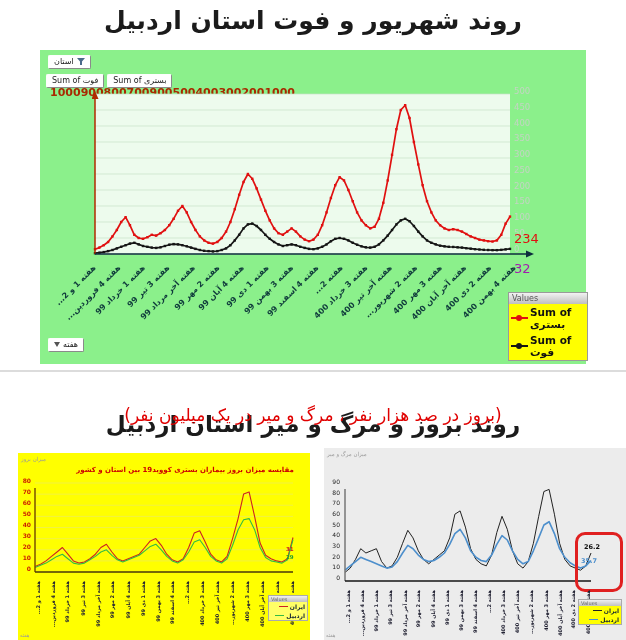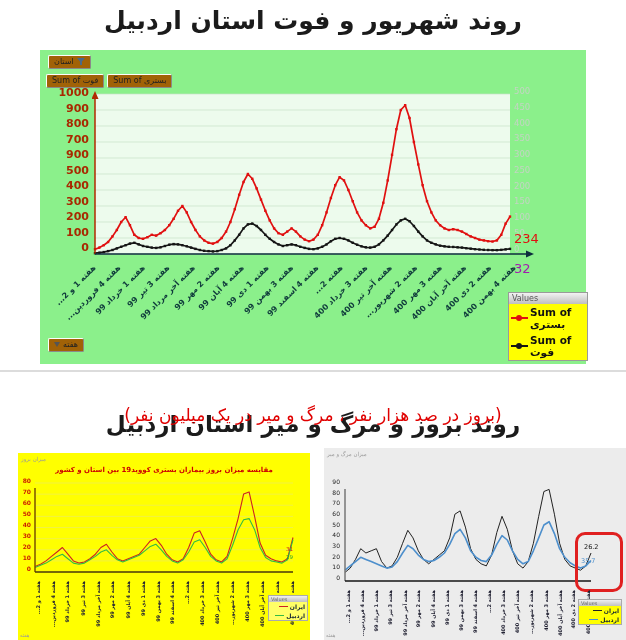--- a/index.html
+++ b/index.html
@@ -2,28 +2,28 @@
 <html lang="fa"><head>
 <meta charset="utf-8">
 <style>
   html,body{margin:0;padding:0;}
   body{width:626px;height:640px;position:relative;overflow:hidden;background:#ffffff;
        font-family:"DejaVu Sans","Liberation Sans",sans-serif;}
   .ttl1{position:absolute;top:6px;left:0;width:626px;text-align:center;font-size:25px;
         font-weight:bold;color:#1b1b1b;direction:rtl;}
   
   .gpanel{position:absolute;left:40px;top:50px;width:546px;height:314px;background:#8bf08b;}
-  .pbtn{position:absolute;background:#a16207;border:1px solid;border-color:#fdfdfd #8a8a8a #8a8a8a #fdfdfd;
+  .pbtn{position:absolute;background:#ffffff;border:1px solid;border-color:#fdfdfd #8a8a8a #8a8a8a #fdfdfd;
         font-size:8px;color:#222;padding:1px 5px;border-radius:2px;line-height:1.2;display:flex;align-items:center;gap:3px;}
   .ostan{left:8px;top:5px;}
   .sumrow{position:absolute;left:6px;top:24px;display:flex;gap:3px;}
   .sumrow .pbtn{position:static;}
   .hafteh{left:8px;top:288px;}
   .mainsvg{position:absolute;left:52px;top:40px;width:443px;height:172px;}
-  .ytl{position:absolute;left:10px;top:37px;width:39px;height:166px;display:flex;flex-direction:column;
+  .ytl{position:absolute;left:10px;top:37px;width:39px;height:166px;display:flex;flex-direction:row;
        justify-content:space-between;text-align:right;font-size:11px;font-weight:bold;color:#a82900;line-height:1;}
   .ytr{position:absolute;left:474px;top:37px;width:30px;height:166px;display:flex;flex-direction:column;
        justify-content:space-between;text-align:left;font-size:8.5px;color:#c3d4c3;line-height:1;}
   .endlbl{position:absolute;font-weight:normal;line-height:1;margin-top:24px;}
   .end-bostari{left:474px;top:158px;font-size:13px;color:#e01010;}
   .end-fovt{left:474px;top:188px;font-size:13px;color:#a21caf;}
   .xl45{position:absolute;left:52px;top:212px;width:420px;height:76px;display:flex;justify-content:space-between;}
   .xl45 i,.xl90 i{position:relative;width:0;font-style:normal;}
   .xl45 i span{position:absolute;right:0;top:2px;transform:rotate(-45deg);transform-origin:100% 0;
        direction:rtl;white-space:nowrap;font-size:8px;font-weight:bold;color:#0f3b3b;line-height:1;}
@@ -34,21 +34,21 @@
   .lm::after{content:"";position:absolute;left:5px;top:-4px;width:6px;height:6px;border-radius:50%;background:inherit;background:none;}
   .lm.r{border-color:#e01010;} .lm.k{border-color:#151515;}
   .lm.r::after{background:#e01010;} .lm.k::after{background:#151515;}
   .sep{position:absolute;left:0;top:370px;width:626px;height:2px;background:#dcdcdc;}
   .ttl2{position:absolute;top:376px;left:0;width:626px;text-align:center;font-size:23px;font-weight:bold;color:#1b1b1b;direction:rtl;margin-top:35px;}
   .ttl2s{position:absolute;top:405px;left:0;width:626px;text-align:center;font-size:17px;font-weight:normal;color:#e00000;direction:rtl;}
   
   .ychart{position:absolute;left:18px;top:453px;width:292px;height:187px;background:#ffff00;}
   .gchart{position:absolute;left:324px;top:448px;width:302px;height:192px;background:#ececec;}
   .fieldlbl{position:absolute;left:3px;top:3px;font-size:5.5px;color:#9a9a9a;}
-  .sct{position:absolute;left:0;width:100%;text-align:center;font-size:7px;font-weight:bold;color:#cc0000;direction:rtl;line-height:1.2;}
+  .sct{position:absolute;left:0;width:100%;text-align:center;font-size:7px;font-weight:bold;color:#cc0000;direction:rtl;line-height:1.2;padding-left:21px;}
   .ychart .sct{top:13px;}
   .gchart .sct{top:17px;}
   .gchart .sct span{background:#ffff00;padding:1px 4px;}
   .svg1{position:absolute;left:14px;top:27px;width:266px;height:97px;}
   .svg2{position:absolute;left:18px;top:33px;width:262px;height:105px;}
   .yt1{position:absolute;left:1px;top:25px;width:12px;height:94px;display:flex;flex-direction:column;
        justify-content:space-between;text-align:right;font-size:6px;font-weight:bold;color:#cc2200;line-height:1;}
   .yt2{position:absolute;left:3px;top:31px;width:13px;height:102px;display:flex;flex-direction:column;
        justify-content:space-between;text-align:right;font-size:6px;color:#222;line-height:1;}
   .xl90{display:flex;justify-content:space-between;position:absolute;}
@@ -56,21 +56,21 @@
        direction:rtl;white-space:nowrap;font-size:5px;font-weight:bold;color:#223;line-height:1;}
   .xly{left:18px;top:126px;width:254px;height:58px;}
   .xlg{left:22px;top:140px;width:240px;height:52px;}
   .minilgd{position:absolute;background:#ffff66;border:1px solid #aaa;}
   .minilgd .h{background:linear-gradient(#f0f0f0,#c0c0c0);color:#666;font-size:5px;padding:0 2px;}
   .minilgd .r{display:flex;align-items:center;gap:2px;padding:1px 2px;font-size:6px;font-weight:bold;color:#123;direction:rtl;}
   .mm{width:9px;height:0;border-top:1.5px solid;flex:none;}
   .lgy{left:250px;top:142px;width:38px;}
   .lgg{left:254px;top:151px;width:42px;background:#ffff00;}
   .annot{position:absolute;left:251px;top:84px;width:42px;height:54px;border:3px solid #e02020;border-radius:10px;}
-  .elbl{position:absolute;font-weight:normal;line-height:1;}
+  .elbl{position:absolute;font-weight:bold;line-height:1;}
   .tiny-week{position:absolute;left:2px;bottom:2px;font-size:5px;color:#9a9a9a;}
 </style>
 </head>
 <body>
 
 <div class="ttl1">روند شهریور و فوت استان اردبیل</div>
 
 <div class="gpanel">
   <div class="pbtn ostan">
     <span>استان</span>

